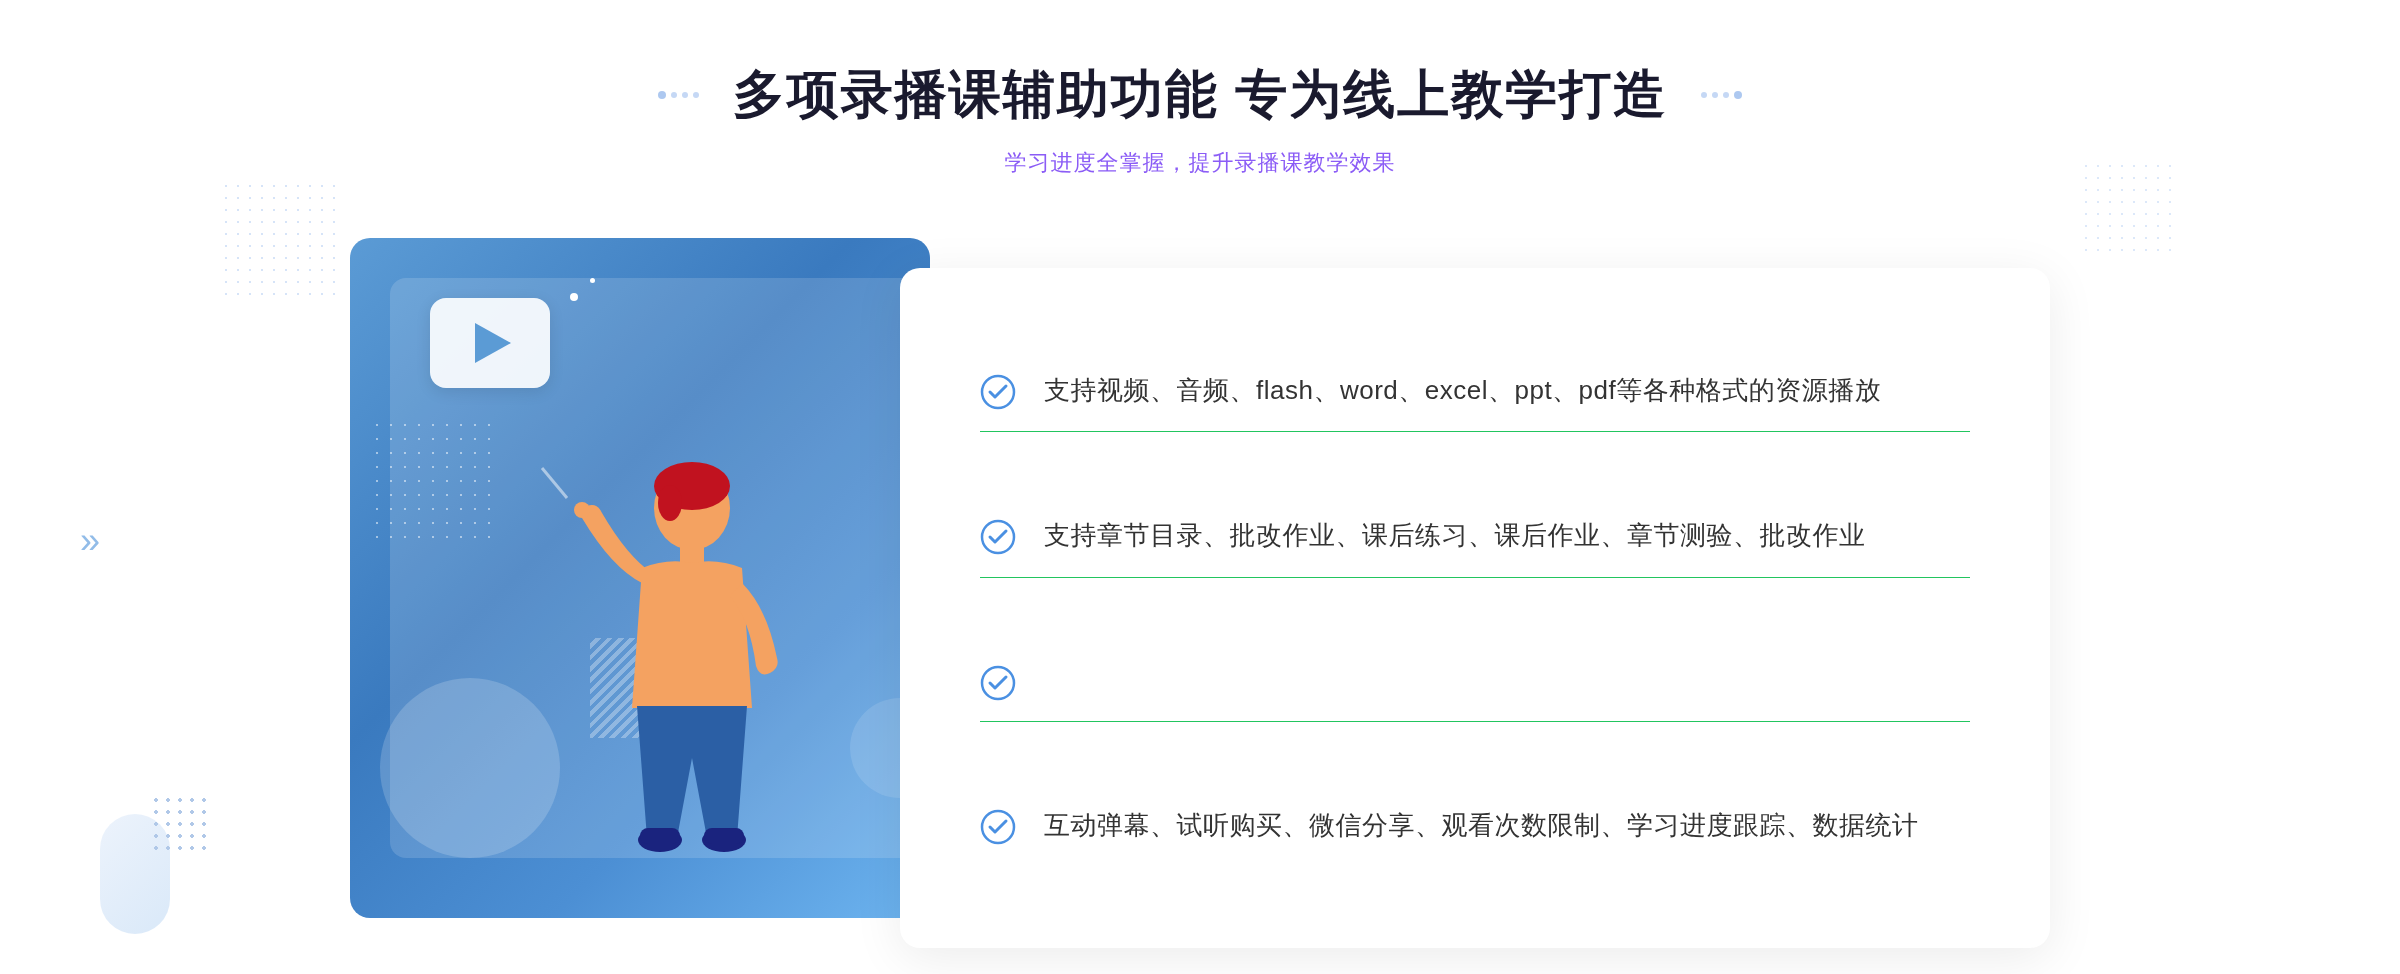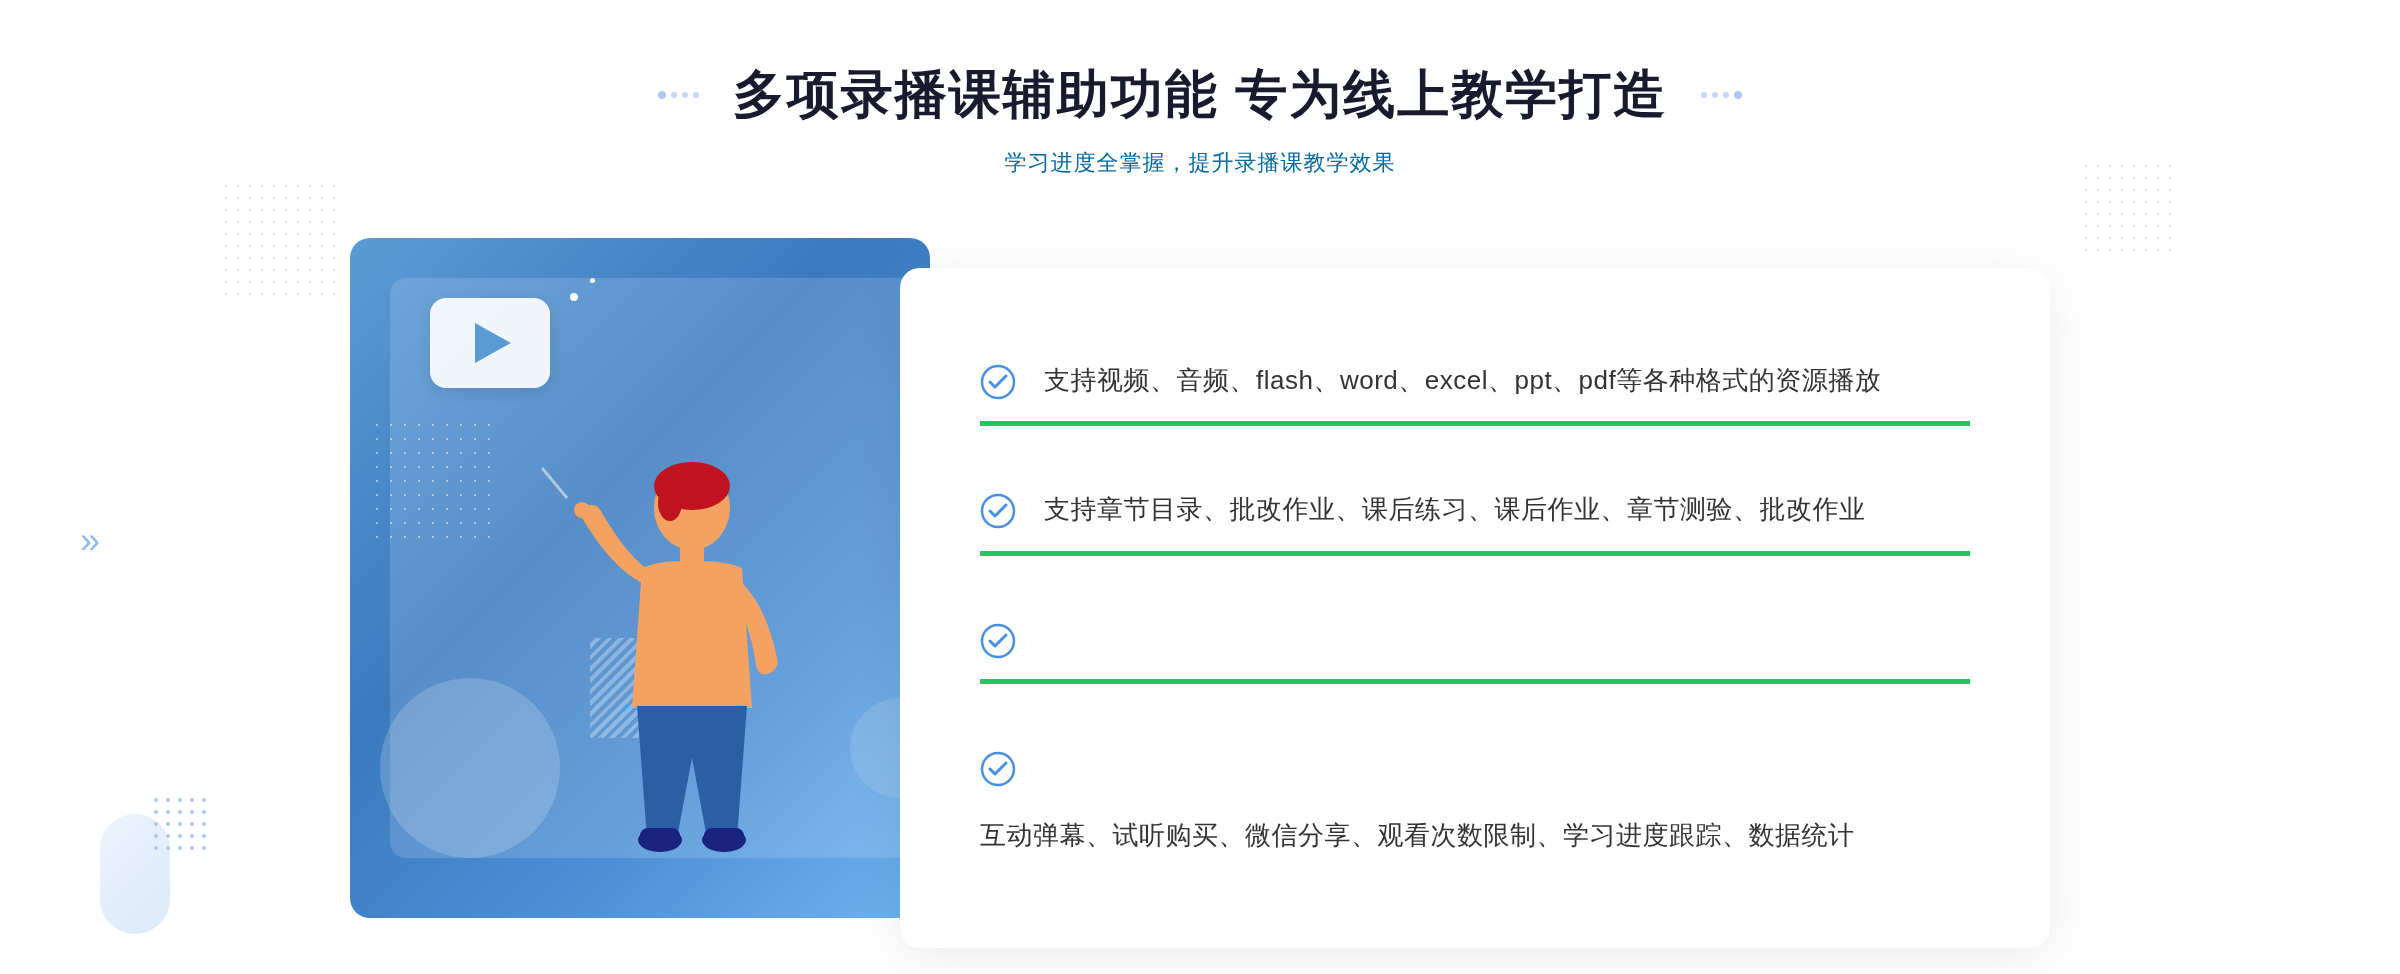--- a/index.html
+++ b/index.html
@@ -94,21 +94,21 @@
 
     .main-title {
       font-size: 52px;
       font-weight: 700;
       color: #1a1a2e;
       letter-spacing: 2px;
     }
 
     .subtitle {
       font-size: 22px;
-      color: #0369a1;
+      color: #8b5cf6;
       letter-spacing: 1px;
     }
 
     
     .content-area {
       display: flex;
       width: 1700px;
       height: 720px;
       position: relative;
     }
@@ -279,26 +279,25 @@
       flex-direction: column;
       justify-content: space-around;
       z-index: 1;
     }
 
     .feature-item {
       display: flex;
       align-items: flex-start;
       gap: 28px;
       padding: 20px 0;
-      border-bottom: 5px solid #22c55e;
+      border-bottom: 1px solid #22c55e;
     }
 
     .feature-item:last-child {
       border-bottom: none;
-      flex-direction: column;
     }
 
     .check-icon {
       width: 36px;
       height: 36px;
       flex-shrink: 0;
       margin-top: 4px;
     }
 
     .check-icon svg {

